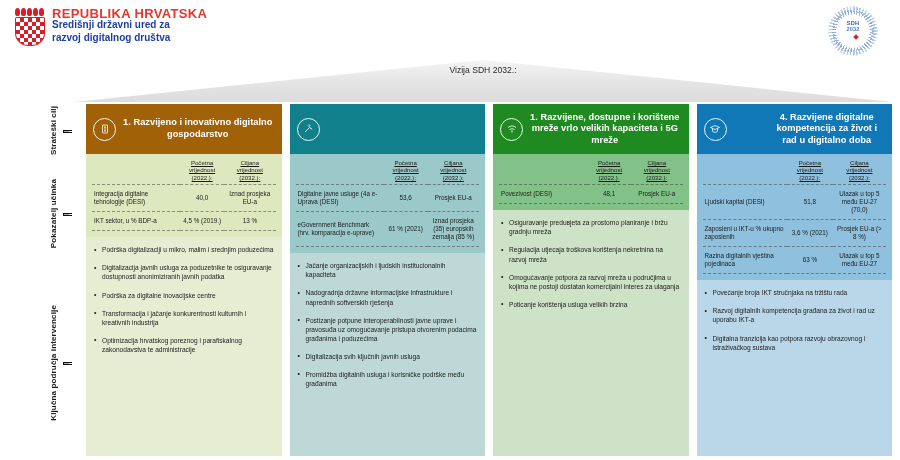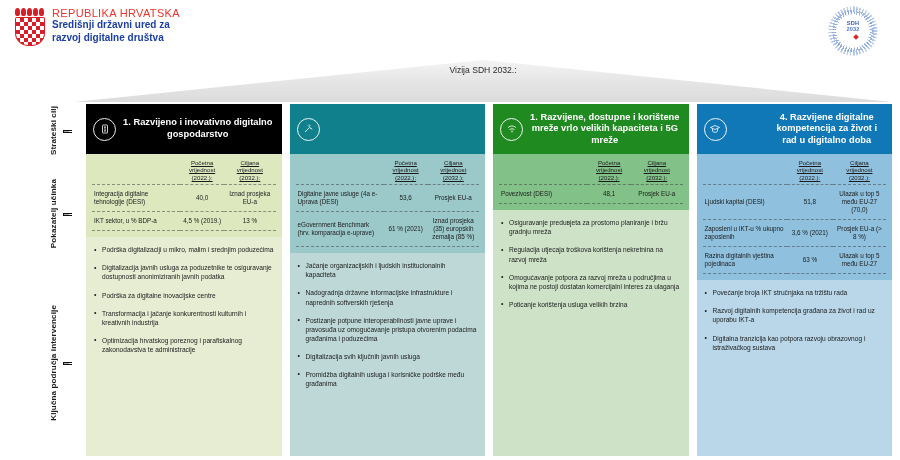--- a/index.html
+++ b/index.html
@@ -44,22 +44,22 @@
     position: absolute; top: 9px; left: 1px;
     width: 28px; height: 27px;
     background:
       repeating-conic-gradient(#d81e26 0% 25%, #ffffff 0% 50%) 0 0/8px 8px;
     border: 0.8px solid #d81e26;
     border-radius: 2px 2px 45% 45%;
   }
   .brand-text { padding-top: 1px; }
   .brand-line1 {
     color: #e8352d;
-    font-size: 11px;
-    font-weight: normal;
+    font-size: 13px;
+    font-weight: bold;
     letter-spacing: 0.35px;
     line-height: 9px;
     margin-bottom: 1px;
     text-align: center;
   }
   .brand-line2 {
     color: #1d3fa3;
     font-size: 10px;
     font-weight: bold;
     line-height: 12.5px;
@@ -275,21 +275,21 @@
   }
   .bullets li::before {
     content: "•";
     position: absolute;
     left: 1px; top: -0.5px;
     font-size: 7px;
     color: #1b1b1b;
   }
 
   
-  .t1 .col-head { background: #000000; }
+  .t1 .col-head { background: #a16207; }
   .t1 .metrics  { background: #DDE8BF; }
   .t1 .bullets  { background: #E6EDD2; }
 
   .t2 .col-head { background: #10808C; }
   .t2 .metrics  { background: #9BC8C9; }
   .t2 .bullets  { background: #BDD8D6; }
 
   .t3 .col-head { background: #1F8A1F; }
   .t3 .metrics  { background: #82C187; }
   .t3 .bullets  { background: #CEE2C7; }
@@ -310,21 +310,21 @@
           <i></i>
           <i></i>
           <i></i>
           <i></i>
         </div>
       <div class="shield"></div>
     </div>
     <div class="brand-text">
       <div class="brand-line1">REPUBLIKA HRVATSKA</div>
       <div class="brand-line2">Središnji državni ured za</div>
-      <div class="brand-line2">razvoj digitalne društva</div>
+      <div class="brand-line2">razvoj digitalnog društva</div>
     </div>
   </div>
 
   <div class="sdh-logo">
     <div class="ring"></div>
     <div class="ring2"></div>
     <div class="sdh-txt">
       <div>SDH</div>
       <div class="n">2032</div>
     </div>

